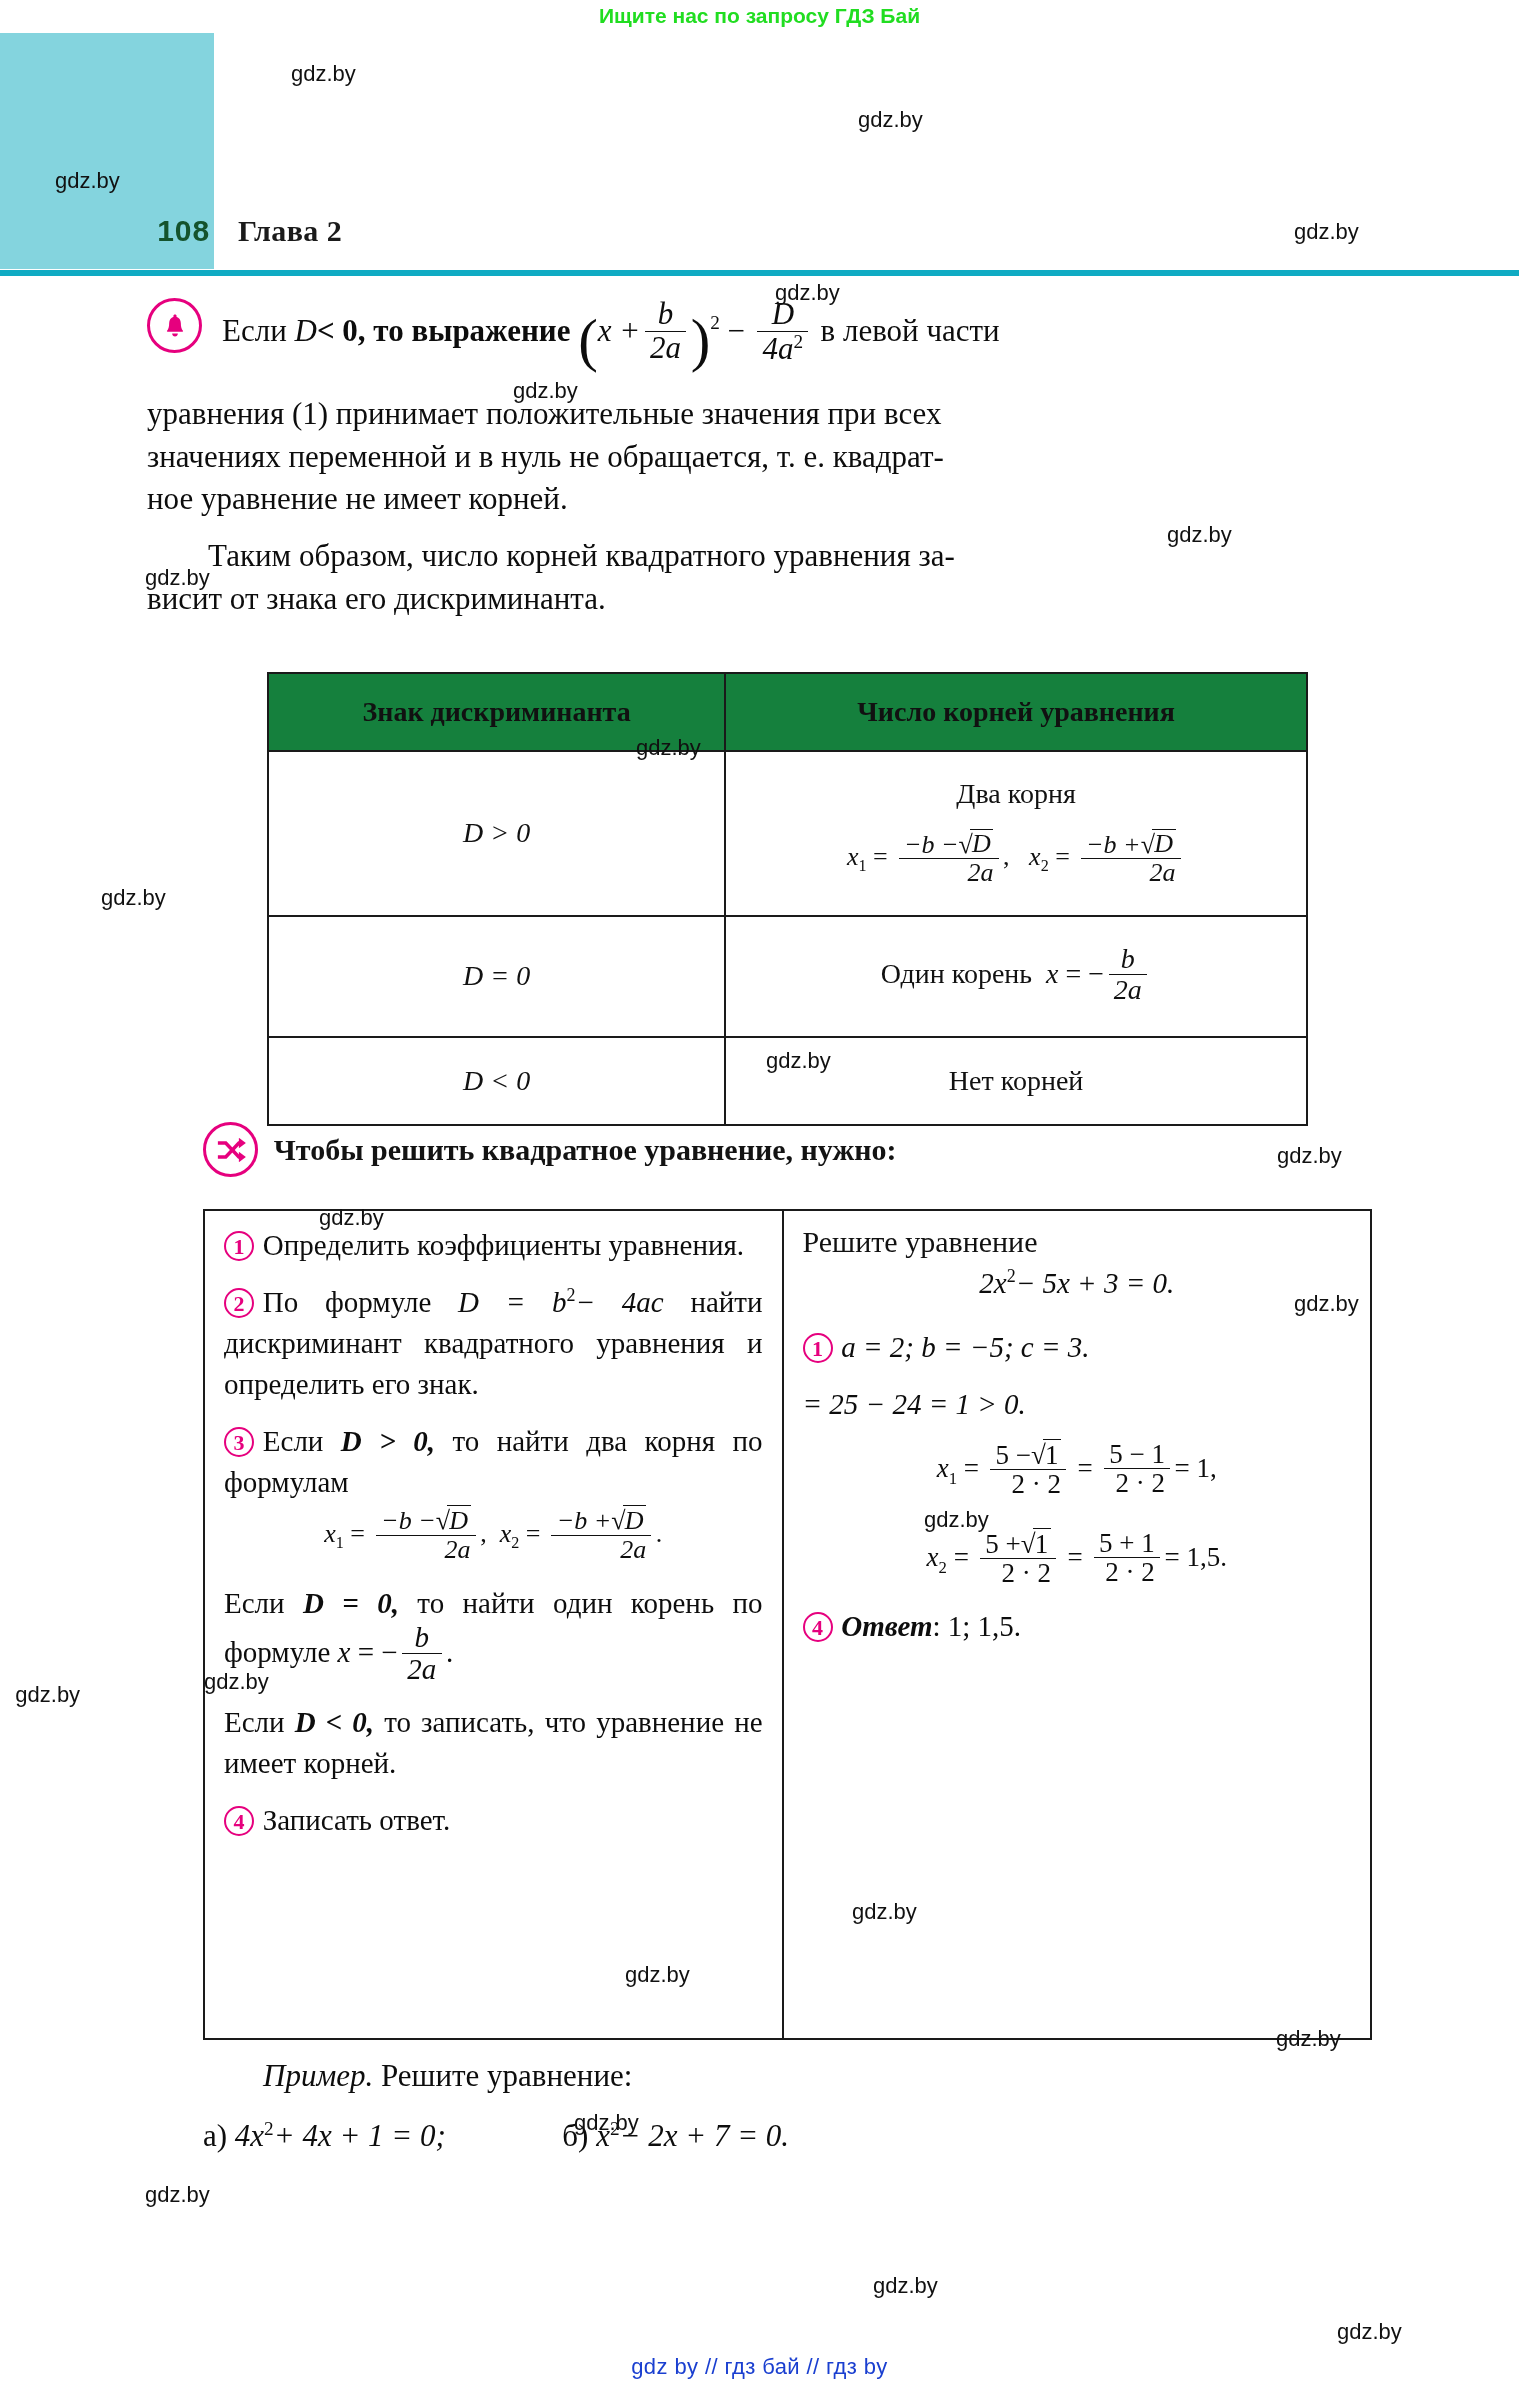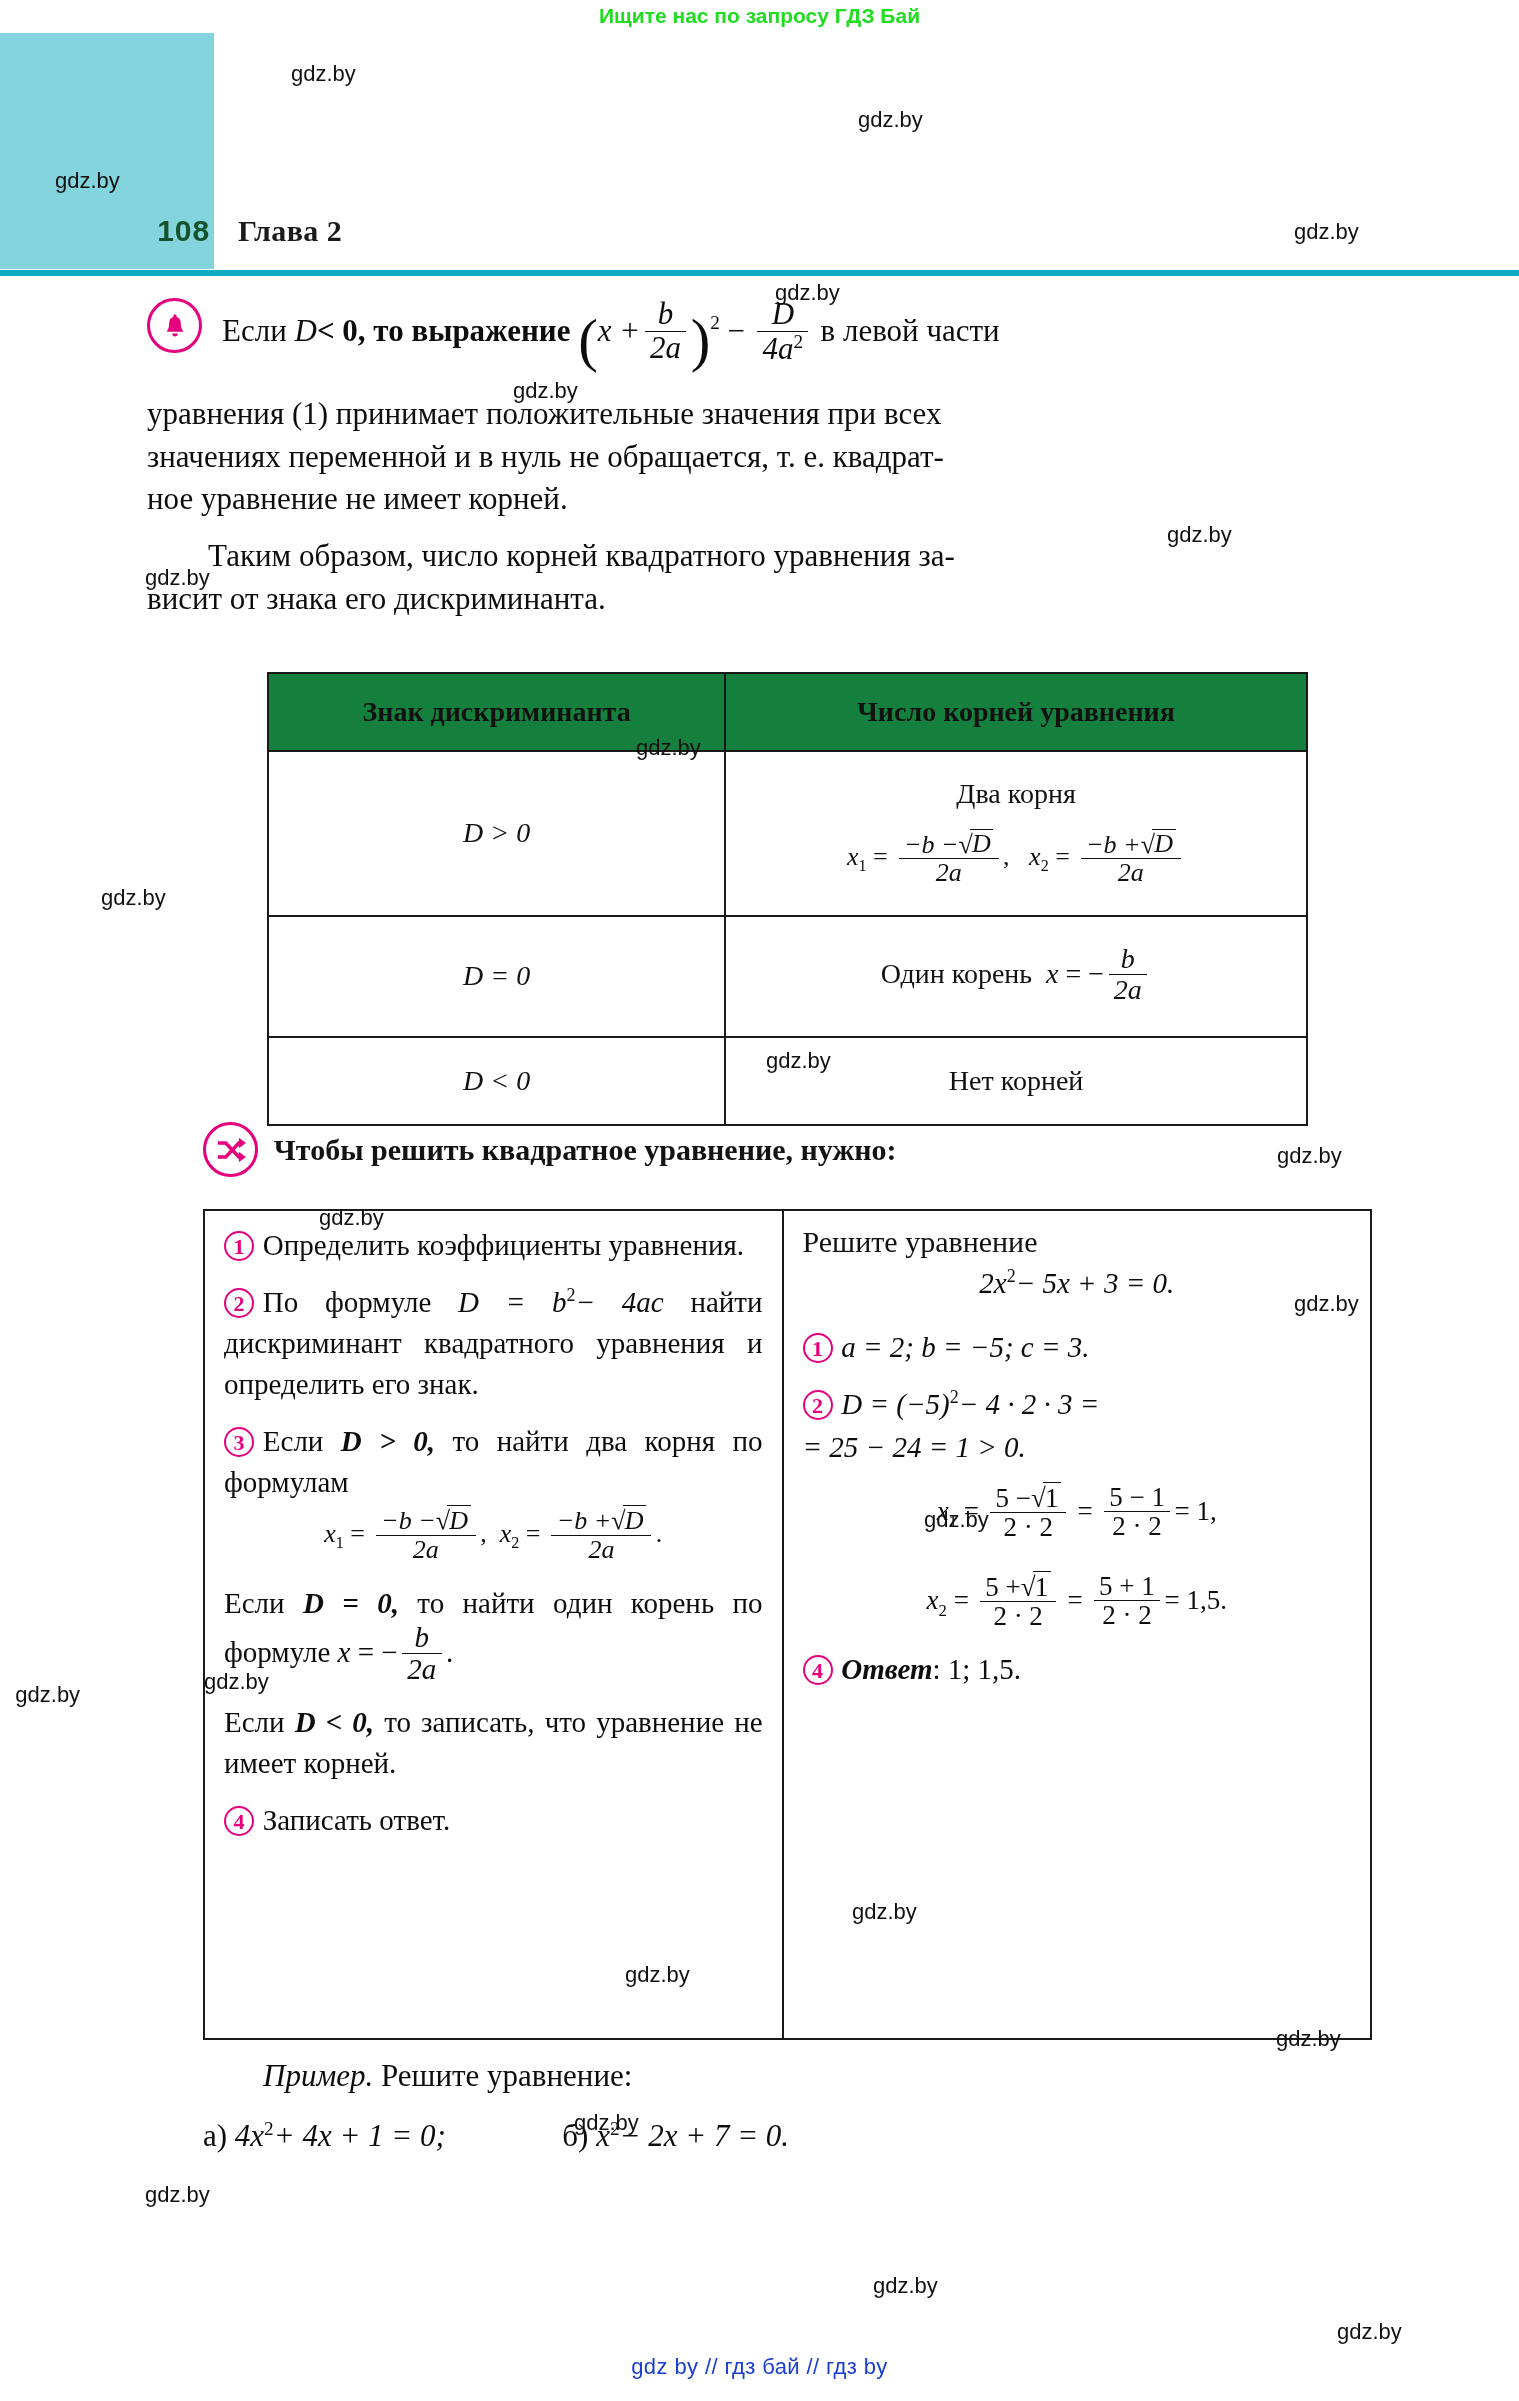--- a/index.html
+++ b/index.html
@@ -125,21 +125,21 @@
   .frac {
     display: inline-block;
     vertical-align: middle;
     text-align: center;
     line-height: 1.06;
     margin: 0 4.4px;
     position: relative;
     top: -1.8px;
   }
   .frac .num { display: block; padding: 0 5.3px; border-bottom: 1.8px solid #111; }
-  .frac .den { display: block; padding: 0 5.3px; }
+  .frac .den { display: block; padding: 0 5.3px; text-align: right; }
   sup.exp { font-size: 0.62em; vertical-align: super; font-style: normal; }
   sub.idx { font-size: 0.62em; vertical-align: sub; font-style: normal; }
   .sqrt {
     display: inline-block;
     border-top: 1.8px solid #111;
     padding: 0.9px 2.6px 0 1.8px;
     margin-left: -2.6px;
   }
   .paren-big {
     display: inline-block;
@@ -393,23 +393,20 @@
   </div>
 
   <div class="col col-right">
     <p class="rtitle">Решите уравнение</p>
     <p class="stepline center" style="margin-bottom:23px">
       <span class="mi">2x</span><sup class="exp">2</sup><span class="mi">− 5x + 3 = 0.</span>
     </p>
     <p class="stepline left">
       <span class="cnum">1</span><span class="mi">a = 2; b = −5; c = 3.</span>
     </p>
-    <p class="stepline left" style="margin-bottom:1.8px">
-      <span class="cnum">2</span><span class="mi">D = (−5)</span><sup class="exp">2</sup><span class="mi">− 4 · 2 · 3 =</span>
-    </p>
     <p class="stepline left">
       <span class="mi">= 25 − 24 = 1 &gt; 0.</span>
     </p>
     <p class="stepline center" style="font-size:27px; margin-bottom:29px">
       <span class="mi">x</span><sub class="idx">1</sub> =
       <span class="frac">
         <span class="num"><span>5 −</span>√<span class="sqrt">1</span></span>
         <span class="den">2 · 2</span>
       </span> =
       <span class="frac">

